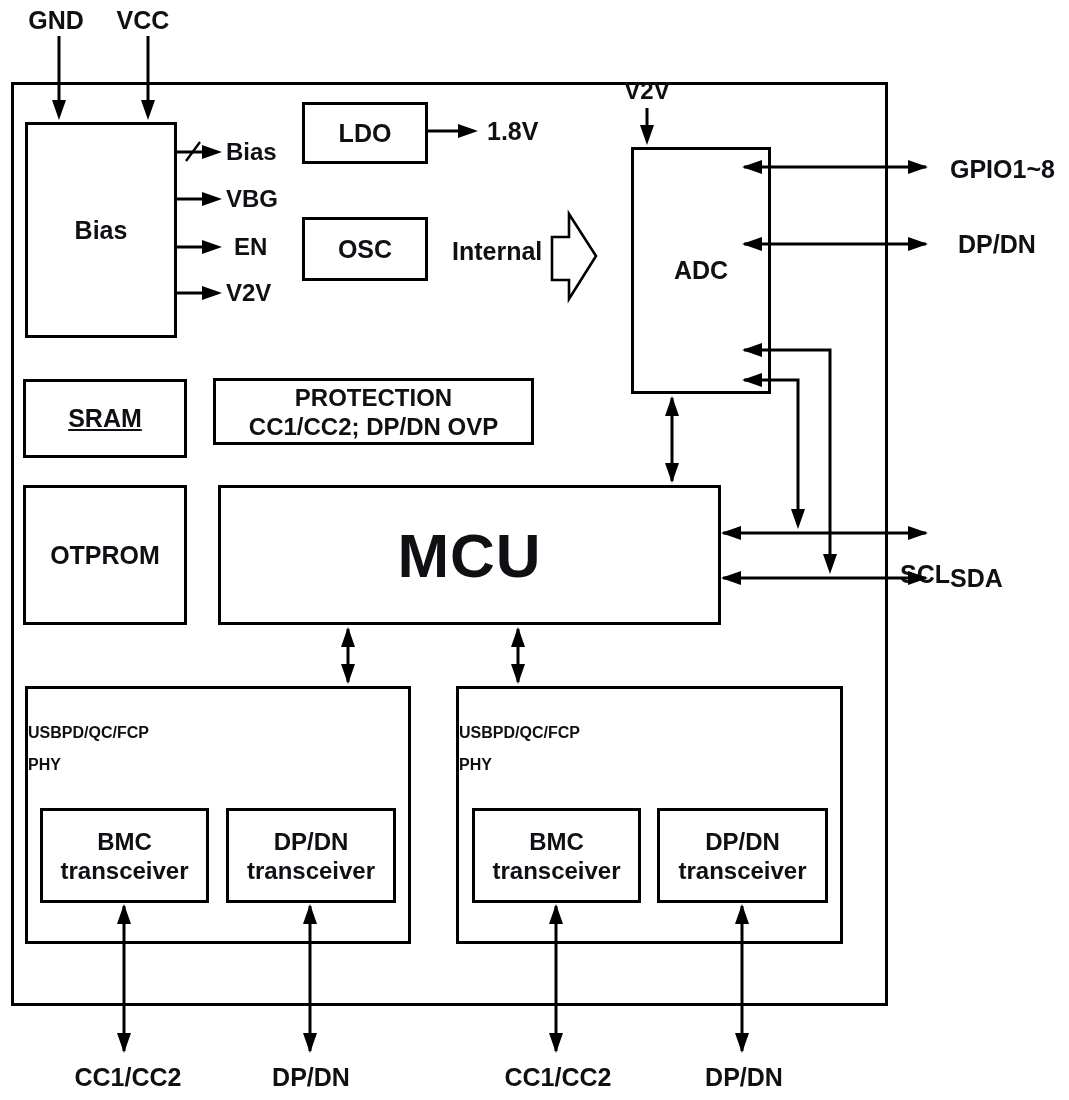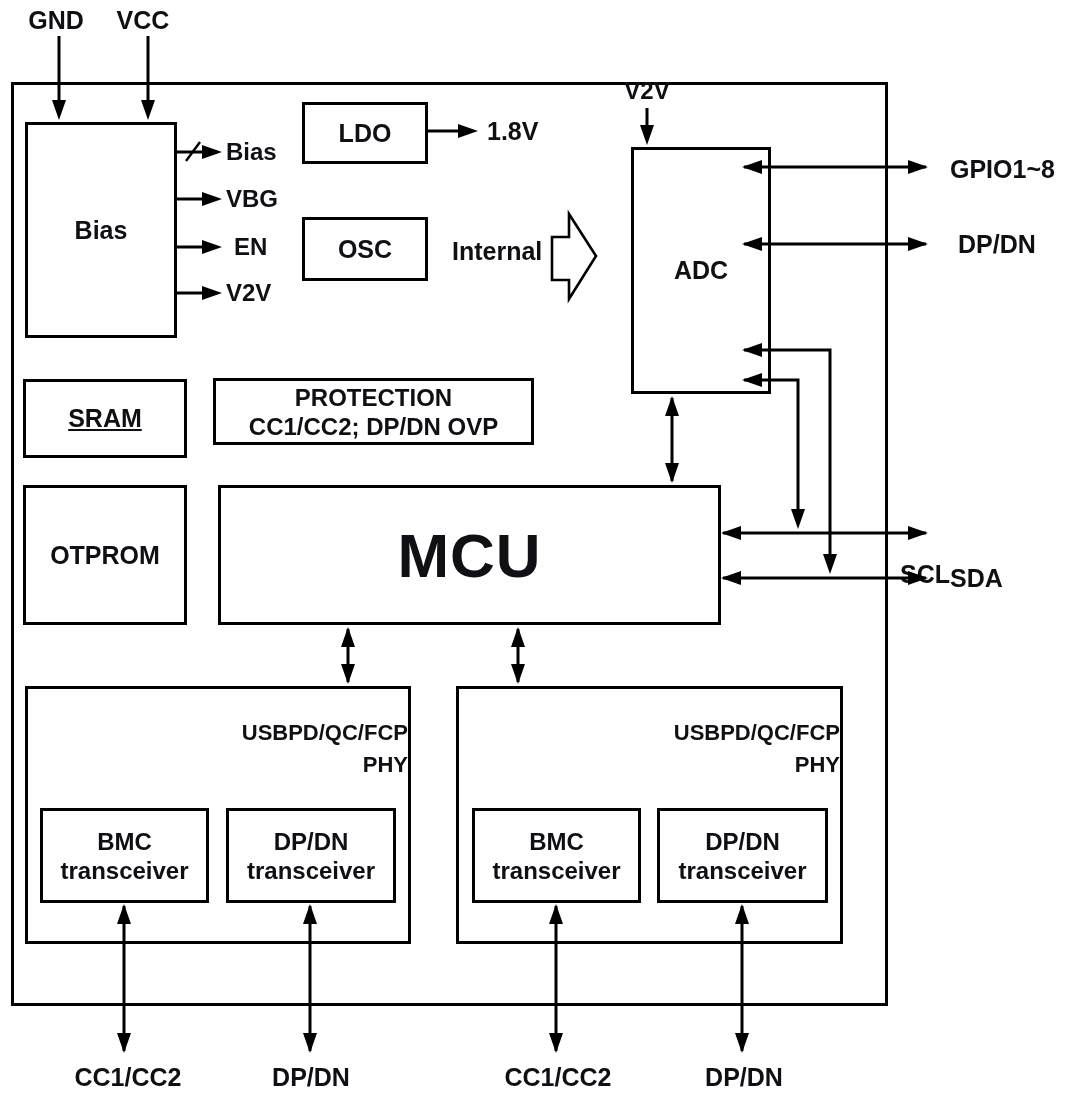--- a/index.html
+++ b/index.html
@@ -41,22 +41,22 @@
   }
   .shaft { stroke: #000; stroke-width: 3; fill: none; }
   .thin  { stroke: #000; stroke-width: 2.4; fill: none; }
   .head  { fill: #000; stroke: none; }
   .hollow { fill: #fff; stroke: #000; stroke-width: 2.6; }
   .mcu-text { font-size: 62px; letter-spacing: 1px; }
   .two-line { font-size: 24px; line-height: 29px; }
   .phy-title {
     position: absolute;
     left: 0; right: 0; top: 28px;
-    text-align: right;
-    font-size: 22px;
+    text-align: left;
+    font-size: 16px;
     line-height: 32px;
   }
 </style>
 </head>
 <body>
 
 <div class="stage">
 
   <div class="box chip" style="left:11px; top:82px; width:877px; height:924px;"></div>
 

